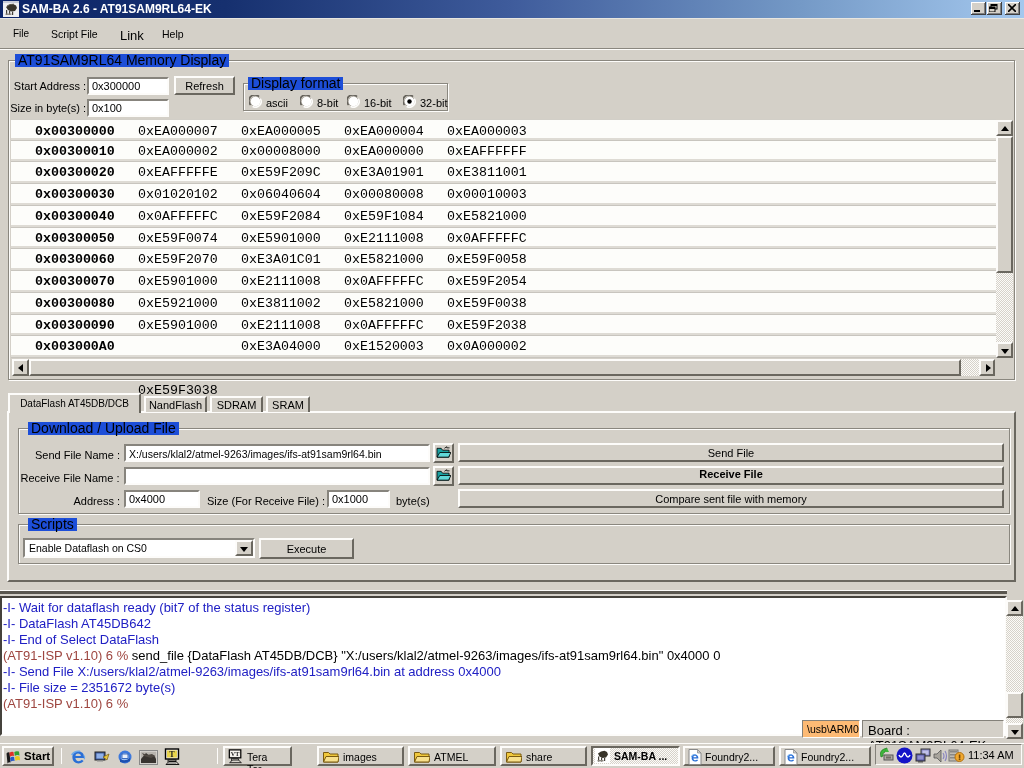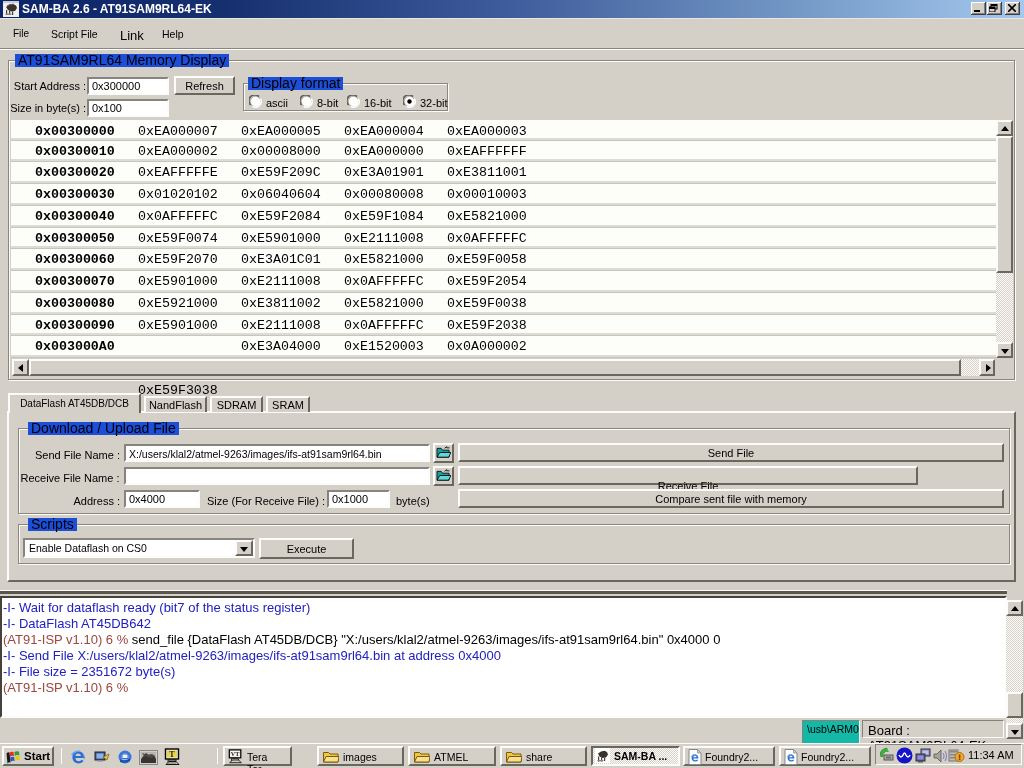--- a/index.html
+++ b/index.html
@@ -255,61 +255,62 @@
 <div class="abs s2" style="left:124px;top:490px;width:76px;height:18px;">
     <div style="font-size:11px;padding:1px 0 0 3px;">0x4000</div>
   </div>
 <div class="lbl" style="left:205px;top:495px;width:120px;text-align:right;">Size (For Receive File) :</div>
 <div class="abs s2" style="left:327px;top:490px;width:63px;height:18px;">
     <div style="font-size:11px;padding:1px 0 0 3px;">0x1000</div>
   </div>
 <div class="lbl" style="left:396px;top:495px;">byte(s)</div>
 
 <div class="btn" style="left:458px;top:443px;width:546px;height:19px;padding-top:2px;">Send File</div>
-<div class="btn" style="left:458px;top:466px;width:460px;height:19px;padding-top:12px;">Receive File</div>
+<div class="btn" style="left:458px;top:466px;width:546px;height:19px;padding-top:0;font-weight:bold;">Receive File</div>
 <div class="btn" style="left:458px;top:489px;width:546px;height:19px;padding-top:2px;">Compare sent file with memory</div>
 
 <div class="abs groove" style="left:18px;top:524px;width:992px;height:40px;">
   <span class="glabel" style="left:9px;">Scripts</span>
 </div>
 <div class="abs s2" style="left:23px;top:538px;width:232px;height:20px;">
   <div style="font-size:10.5px;padding:2px 0 0 4px;">Enable Dataflash on CS0</div>
   <div class="abs" style="right:0;top:0;width:18px;height:16px;background:#d4d0c8;border:2px solid;border-color:#fdfcfa #6a675f #6a675f #fdfcfa;">
     <div class="tri" style="left:3px;top:5px;border-left:4px solid transparent;border-right:4px solid transparent;border-top:5px solid #000;"></div>
   </div>
 </div>
 <div class="btn" style="left:259px;top:538px;width:95px;height:21px;padding-top:3px;">Execute</div>
 
 <div class="abs" style="left:0;top:590px;width:1007px;height:1px;background:#fdfcfa;"></div>
 <div class="abs" style="left:0;top:591px;width:1007px;height:3px;background:#5a574f;"></div>
 <div class="abs" style="left:0;top:594px;width:1007px;height:2px;background:#d4d0c8;"></div>
-<div class="abs" id="logframe" style="left:0;top:596px;width:1007px;height:122px;border:2px solid;border-color:#45423c #fdfcfa #fdfcfa #45423c;background:#fff;">
+<div class="abs" id="logframe" style="left:0;top:596px;width:1007px;height:140px;border:2px solid;border-color:#45423c #fdfcfa #fdfcfa #45423c;background:#fff;">
   <div style="padding:2px 0 0 1px;font-size:13px;line-height:16px;white-space:nowrap;">
     <div style="color:#2020c4;">-I- Wait for dataflash ready (bit7 of the status register)</div>
     <div style="color:#2020c4;">-I- DataFlash AT45DB642</div>
+    <div style="color:#2020c4;">-I- End of Select DataFlash</div>
     <div><span style="color:#9e4640;">(AT91-ISP v1.10) 6 % </span><span style="color:#000;">send_file {DataFlash AT45DB/DCB} "X:/users/klal2/atmel-9263/images/ifs-at91sam9rl64.bin" 0x4000 0</span></div>
     <div style="color:#2020c4;">-I- Send File X:/users/klal2/atmel-9263/images/ifs-at91sam9rl64.bin at address 0x4000</div>
     <div style="color:#2020c4;">-I- File size = 2351672 byte(s)</div>
     <div style="color:#9e4640;">(AT91-ISP v1.10) 6 %</div>
   </div>
 </div>
 
 <div class="abs" style="left:1006px;top:600px;width:17px;height:140px;" id="logvscroll">
   <div class="abs r2" style="left:0;top:0;width:17px;height:16px;">
     <div class="tri" style="left:3px;top:4px;border-left:4px solid transparent;border-right:4px solid transparent;border-bottom:5px solid #000;"></div>
   </div>
   <div class="abs dither" style="left:0;top:16px;width:17px;height:76px;"></div>
   <div class="abs r2" style="left:0;top:92px;width:17px;height:26px;"></div>
   <div class="abs dither" style="left:0;top:118px;width:17px;height:5px;"></div>
   <div class="abs r2" style="left:0;top:123px;width:17px;height:16px;">
     <div class="tri" style="left:3px;top:5px;border-left:4px solid transparent;border-right:4px solid transparent;border-top:5px solid #000;"></div>
   </div>
 </div>
 
-<div class="abs s1" style="left:802px;top:720px;width:58px;height:26px;background:#14b8a6;">
+<div class="abs s1" style="left:802px;top:720px;width:58px;height:18px;background:#fdba74;">
     <div style="font-size:10.5px;padding:2px 0 0 4px;">\usb\ARM0</div>
   </div>
 <div class="abs s1" style="left:862px;top:720px;width:142px;height:18px;background:#d4d0c8;">
     <div style="font-size:13px;padding:2px 0 0 5px;">Board : AT91SAM9RL64-EK</div>
   </div>
 
 <div class="abs" id="taskbar" style="left:0;top:743px;width:1024px;height:25px;background:#d4d0c8;border-top:1px solid #fdfcfa;"></div>
 
 <div class="abs r2" style="left:2px;top:746px;width:52px;height:20px;">
   <svg class="abs" style="left:2px;top:1px" width="16" height="15" viewBox="0 0 16 15">

